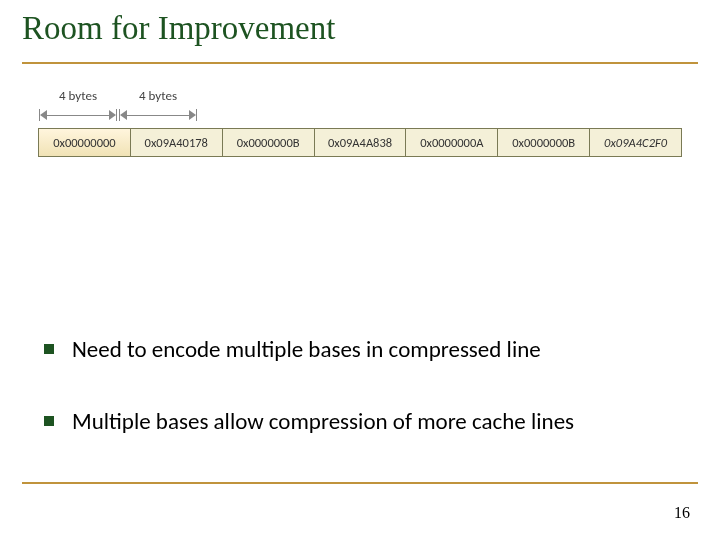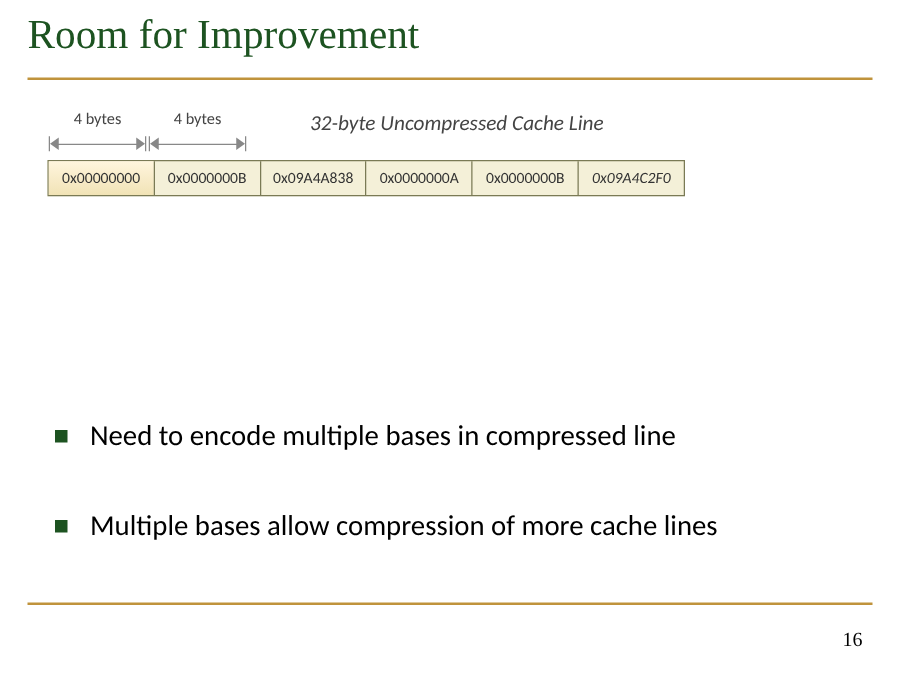--- a/index.html
+++ b/index.html
@@ -92,21 +92,21 @@
     height: 12px;
     top: 1px;
     background: #888;
   }
   .dim-arrow .tick.tl { left: -1px; }
   .dim-arrow .tick.tr { right: -1px; }
   .byte-row {
     position: relative;
     top: 16px;
     display: flex;
-    width: 510px;
+    width: 644px;
     border: 1px solid #7a7a55;
     background: #f4f0d8;
     height: 29px;
     box-sizing: border-box;
     font-family: "Calibri", Arial, sans-serif;
     font-size: 12.5px;
     color: #333;
   }
   .byte-row .cell {
     flex: 1 1 0;
@@ -170,39 +170,39 @@
 
 <div class="slide">
 
   <div class="title">Room for Improvement</div>
   <div class="title-rule"></div>
 
   <div class="diagram">
     <div class="labels-row">
       <div class="dim-label l1">4 bytes</div>
       <div class="dim-label l2">4 bytes</div>
-      <div class="cache-title">32-byte Uncompressed Cache Line</div>
       <div class="dim-arrow a1">
         <div class="tick tl"></div>
           <div class="head-l"></div>
           <div class="line"></div>
           <div class="head-r"></div>
           <div class="tick tr"></div>
       </div>
       <div class="dim-arrow a2">
         <div class="tick tl"></div>
           <div class="head-l"></div>
           <div class="line"></div>
           <div class="head-r"></div>
           <div class="tick tr"></div>
       </div>
     </div>
 
     <div class="byte-row">
       <div class="cell first">0x00000000</div>
+      <div class="cell">0x09A40178</div>
       <div class="cell">0x0000000B</div>
       <div class="cell">0x09A4A838</div>
       <div class="cell">0x0000000A</div>
       <div class="cell">0x0000000B</div>
       <div class="cell">0x09A4C2F0</div>
     </div>
   </div>
 
   <div class="bullets">
     <div class="bullet">

